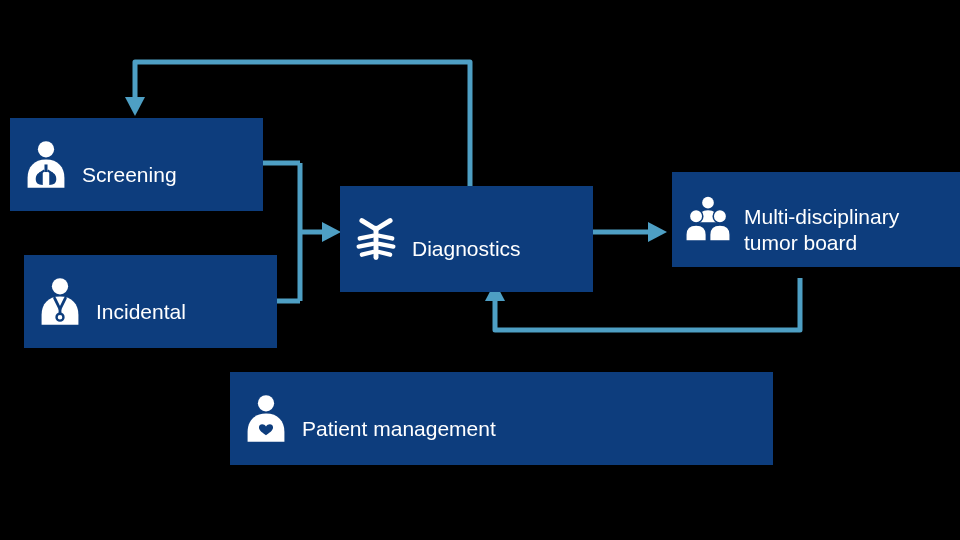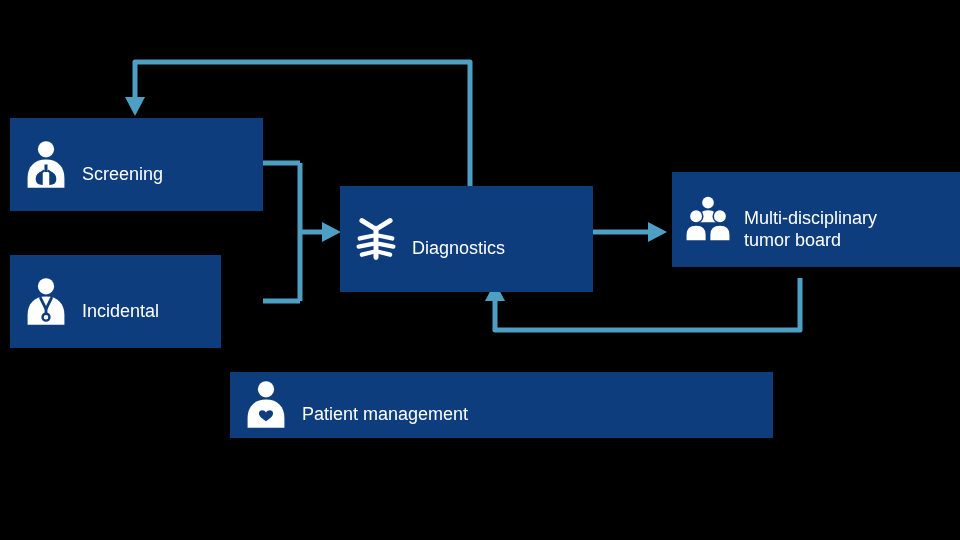--- a/index.html
+++ b/index.html
@@ -29,21 +29,21 @@
   }
   .icon{
     width:72px;
     display:flex;
     justify-content:center;
     align-items:center;
     flex:0 0 72px;
   }
   .icon svg{width:52px;height:52px;display:block;}
   .label{
-    font-size:18px;
+    font-size:21px;
     line-height:1.22;
     color:var(--text);
     padding-right:8px;
     margin-top:20px;
   }
   .label.narrow{max-width:165px;}
   .ico-white{fill:#ffffff;}
   .ico-blue{fill:var(--box);}
   .ico-stroke-white{stroke:#ffffff;fill:none;stroke-linecap:round;}
   .ico-stroke-blue{stroke:var(--box);fill:none;stroke-linecap:round;}
@@ -84,21 +84,21 @@
         <rect class="ico-blue" x="22.6" y="23.5" width="2.8" height="7"></rect>
         <path class="ico-blue" d="M22.6 29 L18 32 Z" stroke="var(--box)" stroke-width="2"></path>
         <path class="ico-blue" d="M25.4 29 L30 32 Z" stroke="var(--box)" stroke-width="2"></path>
         <path class="ico-blue" d="M21 30.5 C16.5 30.5 14.5 33.5 14.5 37 C14.5 40.5 16.5 42.5 21 42.5 L21 30.5 Z"></path>
         <path class="ico-blue" d="M27 30.5 C31.5 30.5 33.5 33.5 33.5 37 C33.5 40.5 31.5 42.5 27 42.5 L27 30.5 Z"></path>
       </svg>
     </div>
     <div class="label">Screening</div>
   </div>
 
-  <div class="node" style="left:10px;top:255px;width:211px;height:93px">
+  <div class="node" style="left:24px;top:255px;width:253px;height:93px">
     <div class="icon">
       <svg viewBox="0 0 48 48">
         <circle class="ico-white" cx="24" cy="9.5" r="7.5"></circle>
         <path class="ico-white" d="M24 19 C13 19 7 26 7 36 L7 45 L41 45 L41 36 C41 26 35 19 24 19 Z"></path>
         <path class="ico-stroke-blue" d="M19 20.5 L24 30.5 L29 20.5" stroke-width="2.6"></path>
         <path class="ico-stroke-blue" d="M24 30.5 L24 34.5" stroke-width="2.6"></path>
         <circle cx="24" cy="38" r="3.2" fill="#ffffff" stroke="var(--box)" stroke-width="2.2"></circle>
       </svg>
     </div>
     <div class="label">Incidental</div>
@@ -128,21 +128,21 @@
         <path class="ico-white" d="M24 15 C18.5 15 16 18 16 22 L16 26 L32 26 L32 22 C32 18 29.5 15 24 15 Z"></path>
         <circle cx="13" cy="20.5" r="6.2" fill="#ffffff" stroke="var(--box)" stroke-width="1.4"></circle>
         <path d="M13 28.5 C6.5 28.5 3.5 32.5 3.5 37.5 L3.5 43.5 L22.5 43.5 L22.5 37.5 C22.5 32.5 19.5 28.5 13 28.5 Z" fill="#ffffff" stroke="var(--box)" stroke-width="1.4"></path>
         <circle cx="35" cy="20.5" r="6.2" fill="#ffffff" stroke="var(--box)" stroke-width="1.4"></circle>
         <path d="M35 28.5 C28.5 28.5 25.5 32.5 25.5 37.5 L25.5 43.5 L44.5 43.5 L44.5 37.5 C44.5 32.5 41.5 28.5 35 28.5 Z" fill="#ffffff" stroke="var(--box)" stroke-width="1.4"></path>
       </svg>
     </div>
     <div class="label narrow">Multi-disciplinary tumor board</div>
   </div>
 
-  <div class="node" style="left:230px;top:372px;width:543px;height:66px">
+  <div class="node" style="left:230px;top:372px;width:543px;height:93px">
     <div class="icon">
       <svg viewBox="0 0 48 48">
         <circle class="ico-white" cx="24" cy="9.5" r="7.5"></circle>
         <path class="ico-white" d="M24 19 C13 19 7 26 7 36 L7 45 L41 45 L41 36 C41 26 35 19 24 19 Z"></path>
         <path class="ico-blue" d="M24 31 C22.4 27.8 17.5 28 17.5 31.8 C17.5 34.8 21.8 37.2 24 39 C26.2 37.2 30.5 34.8 30.5 31.8 C30.5 28 25.6 27.8 24 31 Z"></path>
       </svg>
     </div>
     <div class="label">Patient management</div>
   </div>
 

